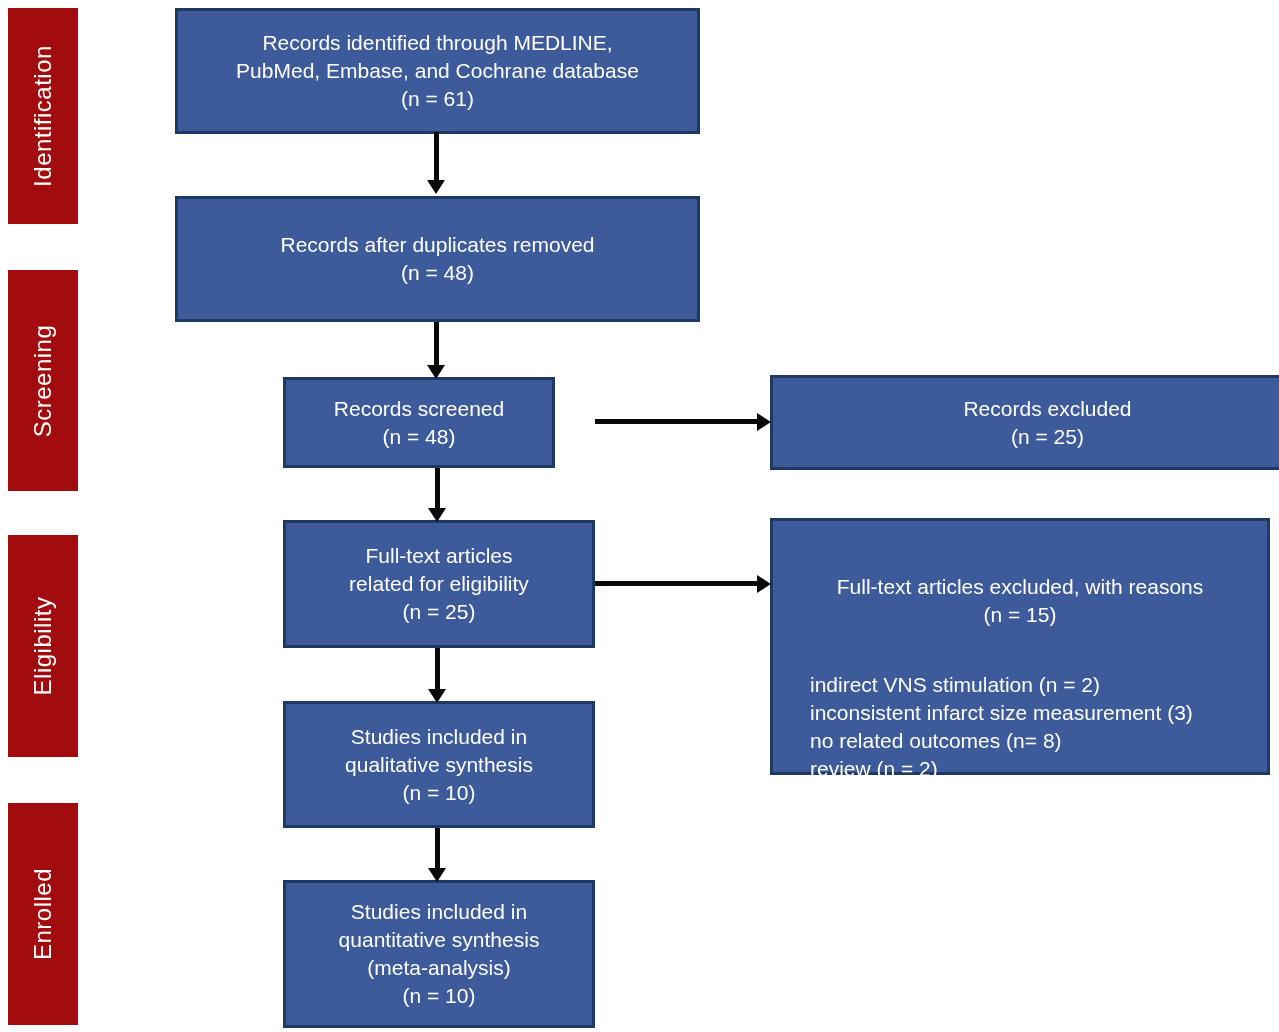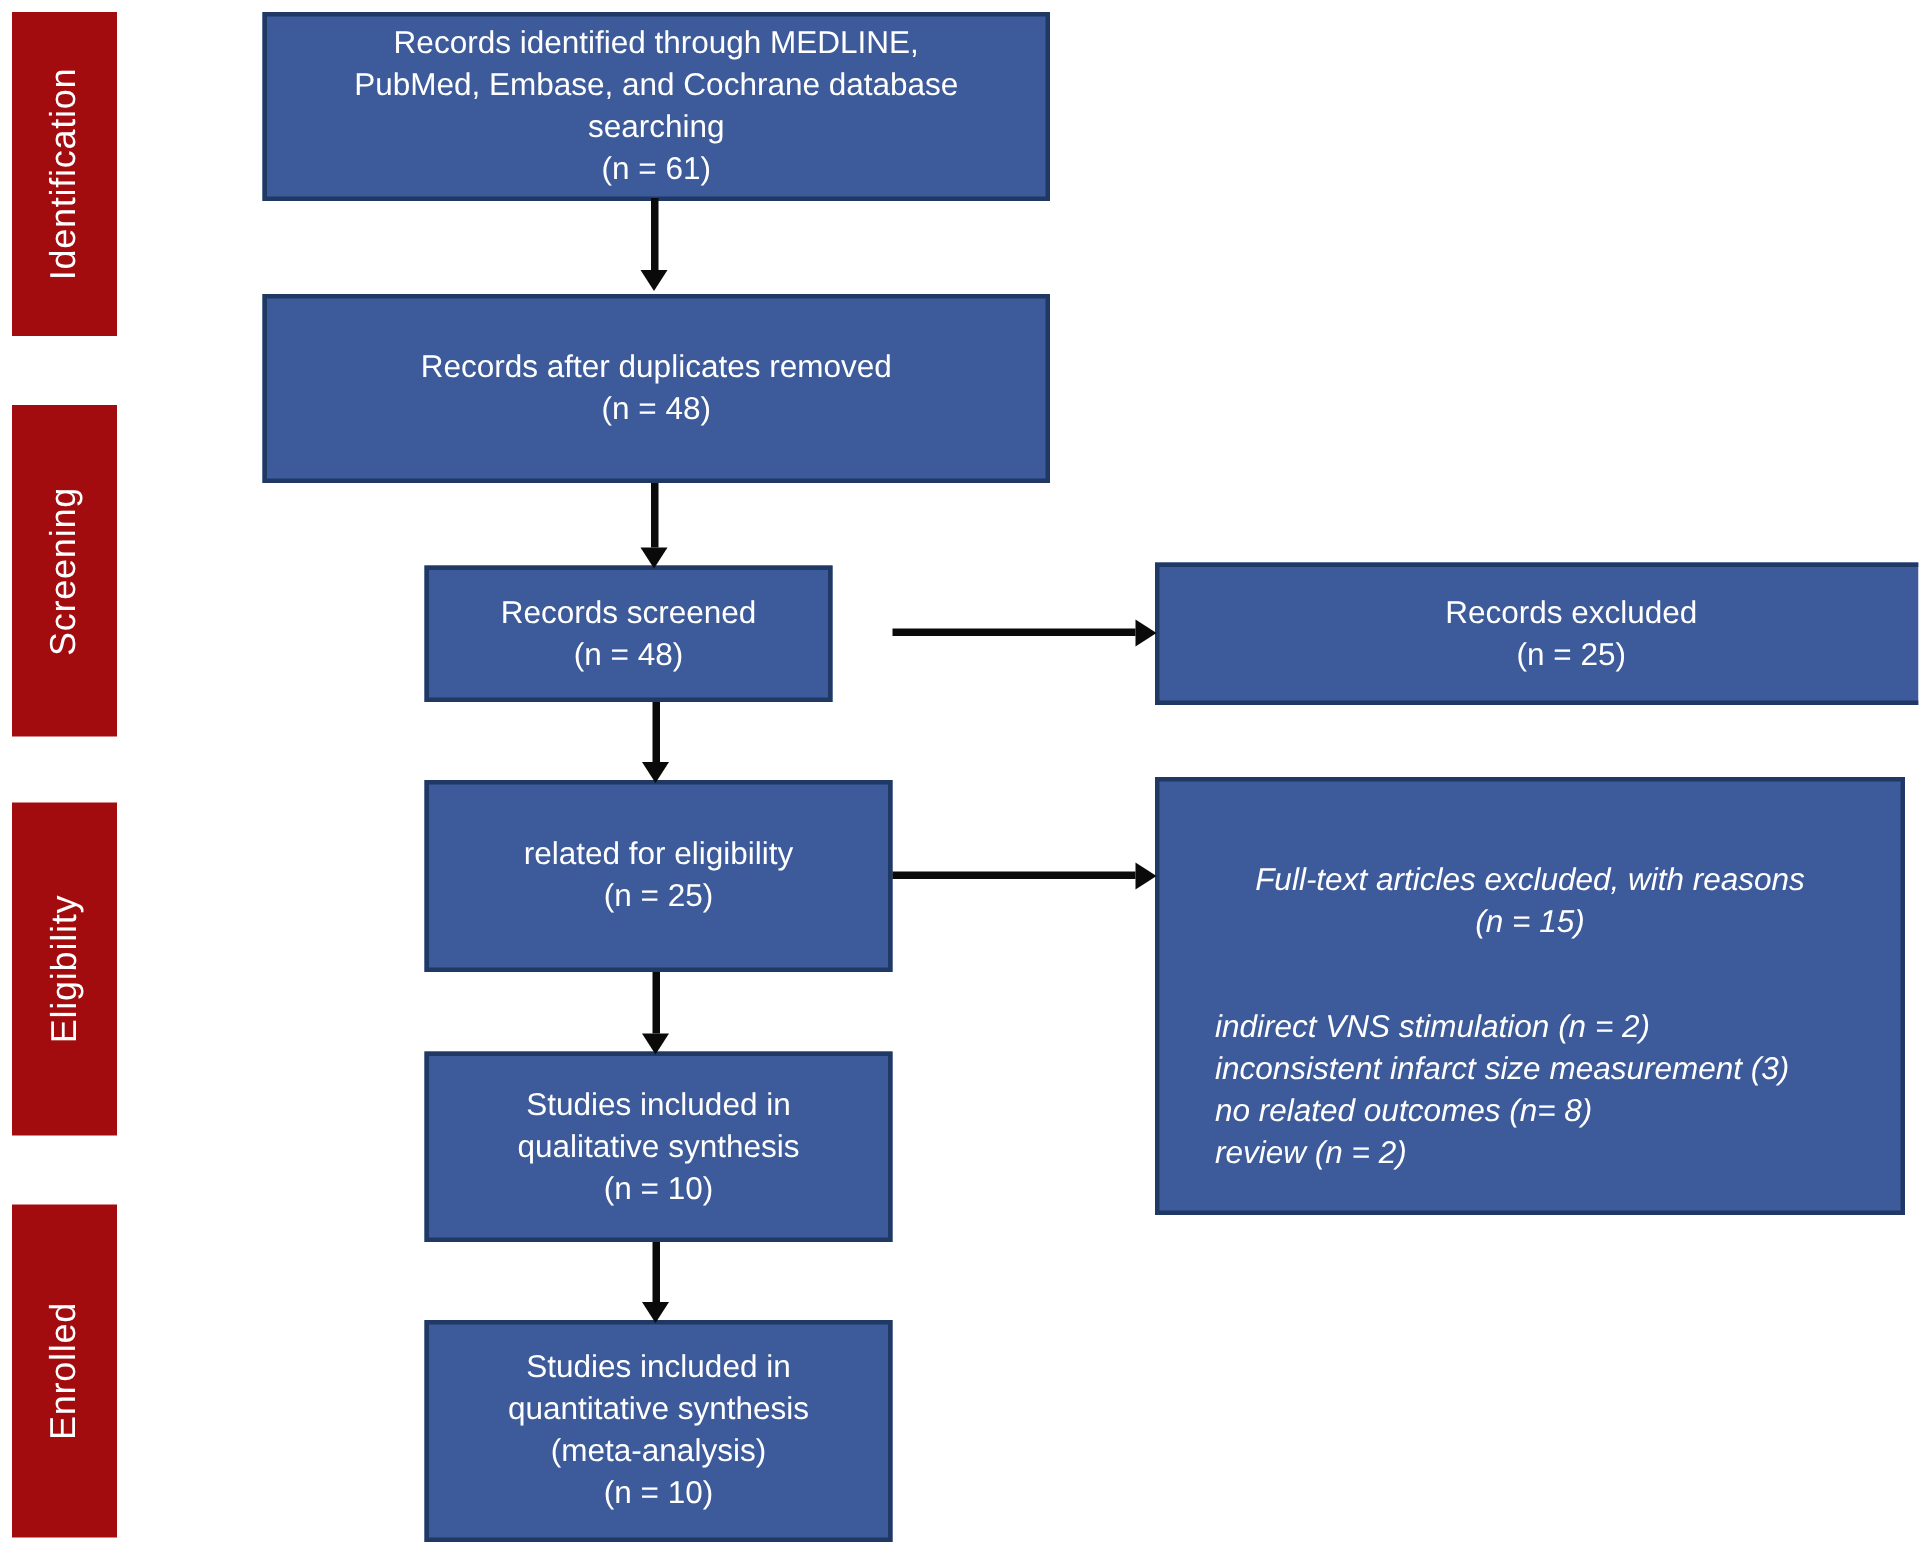--- a/index.html
+++ b/index.html
@@ -104,35 +104,35 @@
   <div class="stage" style="top:535px;height:222px;">
     <span class="rot">Eligibility</span>
   </div>
   <div class="stage" style="top:803px;height:222px;">
     <span class="rot">Enrolled</span>
   </div>
 
   <div class="fbox" style="left:175px;top:8px;width:525px;height:126px;">
     <div class="line">Records identified through MEDLINE,</div>
     <div class="line">PubMed, Embase, and Cochrane database</div>
-    <div class="line">searching</div>
     <div class="line">(n = 61)</div>
   </div>
 
   <div class="fbox" style="left:175px;top:196px;width:525px;height:126px;">
     <div class="line">Records after duplicates removed</div>
     <div class="line">(n = 48)</div>
   </div>
 
   <div class="fbox" style="left:283px;top:377px;width:272px;height:91px;">
     <div class="line">Records screened</div>
     <div class="line">(n = 48)</div>
   </div>
 
   <div class="fbox" style="left:283px;top:520px;width:312px;height:128px;">
+    <div class="line">Full-text articles</div>
     <div class="line">related for eligibility</div>
     <div class="line">(n = 25)</div>
   </div>
 
   <div class="fbox" style="left:283px;top:701px;width:312px;height:127px;">
     <div class="line">Studies included in</div>
     <div class="line">qualitative synthesis</div>
     <div class="line">(n = 10)</div>
   </div>
 
@@ -141,21 +141,21 @@
     <div class="line">quantitative synthesis</div>
     <div class="line">(meta-analysis)</div>
     <div class="line">(n = 10)</div>
   </div>
 
   <div class="fbox" style="left:770px;top:375px;width:555px;height:95px;align-items:center;">
     <div class="line">Records excluded</div>
     <div class="line">(n = 25)</div>
   </div>
 
-  <div class="fbox reasons-box" style="left:770px;top:518px;width:500px;height:292px;font-style:italic;">
+  <div class="fbox reasons-box" style="left:770px;top:518px;width:500px;height:257px;">
     <div class="line">Full-text articles excluded, with reasons</div>
     <div class="line">(n = 15)</div>
     <div class="reason-list">
       <div class="line">indirect VNS stimulation (n = 2)</div>
       <div class="line">inconsistent infarct size measurement (3)</div>
       <div class="line">no related outcomes (n= 8)</div>
       <div class="line">review (n = 2)</div>
     </div>
   </div>
 

